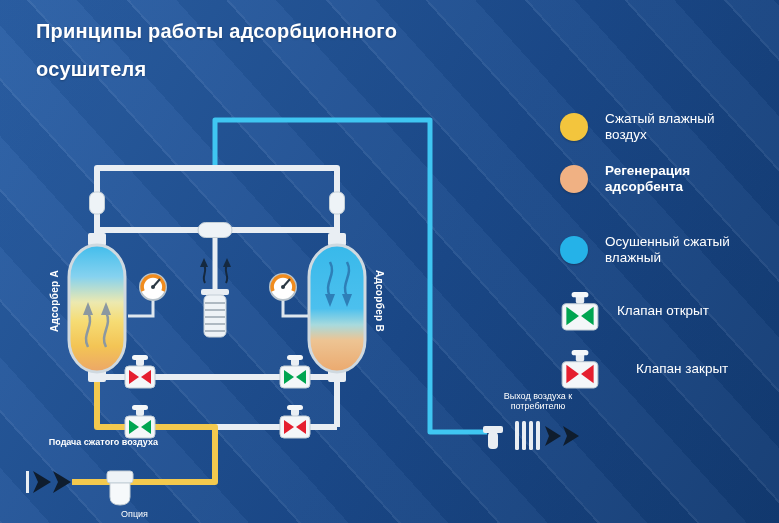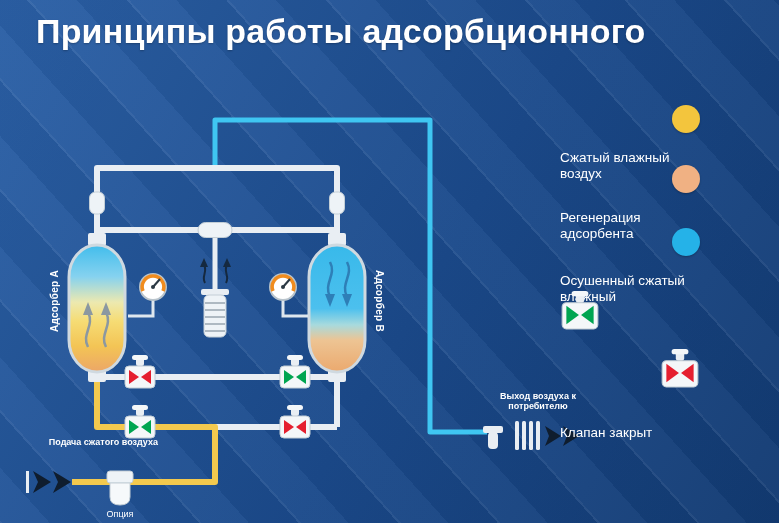--- a/index.html
+++ b/index.html
@@ -7,35 +7,35 @@
     position:relative;width:779px;height:523px;overflow:hidden;
     font-family:"Liberation Sans",sans-serif;color:#fff;
     background:
       repeating-linear-gradient(48deg, rgba(255,255,255,0.05) 0 2px, rgba(255,255,255,0) 2px 74px),
       repeating-linear-gradient(48deg, rgba(255,255,255,0.03) 0 37px, rgba(0,0,0,0.04) 37px 74px),
       linear-gradient(120deg,#2b60a6 0%,#1b4a8b 55%,#123a72 100%);
   }
   .diagram-svg{position:absolute;left:0;top:0;}
   .title{
     position:absolute;left:36px;top:12px;
-    font-size:34px;font-weight:bold;line-height:38px;letter-spacing:0.2px;
+    font-size:20px;font-weight:bold;line-height:38px;letter-spacing:0.2px;
     text-shadow:0 1px 2px rgba(0,0,0,0.25);white-space:nowrap;
   }
   .legend{position:absolute;left:560px;top:103px;width:218px;}
-  .leg-item{position:absolute;left:0;height:44px;display:flex;align-items:flex-end;gap:17px;flex-direction:column;}
+  .leg-item{position:absolute;left:0;height:44px;display:flex;align-items:center;gap:17px;}
   .leg-swatch{width:28px;height:28px;border-radius:50%;flex:0 0 auto;box-shadow:0 1px 2px rgba(0,0,0,0.25);}
   .sw-yellow{background:#f3c53d;}
   .sw-orange{background:#f0b183;}
   .sw-blue{background:#25b2e8;}
   .leg-label{font-size:13.5px;line-height:16px;width:140px;}
   .leg-valve{flex:0 0 auto;display:block;}
   .small-lbl{position:absolute;font-size:9px;line-height:10px;color:#fff;text-align:right;}
   .lbl-inlet{left:28px;top:437px;width:130px;font-weight:bold;}
-  .lbl-option{left:92px;top:509px;width:56px;text-align:center;}
-  .lbl-outlet{left:486px;top:391px;width:104px;text-align:center;font-weight:bold;}
+  .lbl-option{left:92px;top:509px;width:56px;text-align:right;}
+  .lbl-outlet{left:486px;top:391px;width:104px;text-align:center;font-weight:normal;}
   .lbl-vessel{width:100px;height:12px;text-align:center;font-size:10px;font-weight:bold;letter-spacing:0.3px;}
   .lbl-vessel-a{left:6px;top:295px;transform:rotate(-90deg);}
   .lbl-vessel-b{left:328px;top:295px;transform:rotate(90deg);}
   .v-green{color:#00a551;}
   .v-red{color:#e51f2f;}
 </style>
 </head>
 <body>
 
 <div class="stage">
@@ -160,43 +160,45 @@
       </g>
       <g>
         <polygon points="545,426 561,436 545,446 549,436" fill="#0f1d2e"></polygon>
         <polygon points="563,426 579,436 563,446 567,436" fill="#0f1d2e"></polygon>
       </g>
     </g>
   </svg>
 
   <div class="title">
     <div>Принципы работы адсорбционного</div>
+    <div>осушителя</div>
   </div>
 
   <div class="legend">
     <div class="leg-item" style="top:2px;">
       <div class="leg-swatch sw-yellow"></div>
       <div class="leg-label">Сжатый влажный воздух</div>
     </div>
-    <div class="leg-item" style="top:62px;">
+    <div class="leg-item" style="top:54px;font-weight:bold;">
       <div class="leg-swatch sw-orange"></div>
       <div class="leg-label">Регенерация адсорбента</div>
     </div>
     <div class="leg-item" style="top:125px;">
       <div class="leg-swatch sw-blue"></div>
       <div class="leg-label">Осушенный сжатый влажный</div>
     </div>
     <div class="leg-item" style="top:186px;">
       <svg class="leg-valve" viewBox="-19 -24 38 40" width="40" height="42">
         <rect x="-4" y="-19" width="8" height="8" rx="2" fill="#e9eef3"></rect>
         <rect x="-8" y="-22" width="16" height="5" rx="2.5" fill="#f4f7f9"></rect>
         <rect x="-17" y="-11" width="34" height="25" rx="4" fill="#f4f7f9" stroke="#c2cdd5"></rect>
         <polygon points="-13,-8 -13,9.5 -1,0.8" fill="#00a551"></polygon>
         <polygon points="13,-8 13,9.5 1,0.8" fill="#00a551"></polygon>
       </svg>
+      <div class="leg-label">Клапан открыт</div>
     </div>
     <div class="leg-item" style="top:244px;gap:36px;">
       <svg class="leg-valve" viewBox="-19 -24 38 40" width="40" height="42">
         <rect x="-4" y="-19" width="8" height="8" rx="2" fill="#e9eef3"></rect>
         <rect x="-8" y="-22" width="16" height="5" rx="2.5" fill="#f4f7f9"></rect>
         <rect x="-17" y="-11" width="34" height="25" rx="4" fill="#f4f7f9" stroke="#c2cdd5"></rect>
         <polygon points="-13,-8 -13,9.5 -1,0.8" fill="#e51f2f"></polygon>
         <polygon points="13,-8 13,9.5 1,0.8" fill="#e51f2f"></polygon>
       </svg>
       <div class="leg-label">Клапан закрыт</div>

